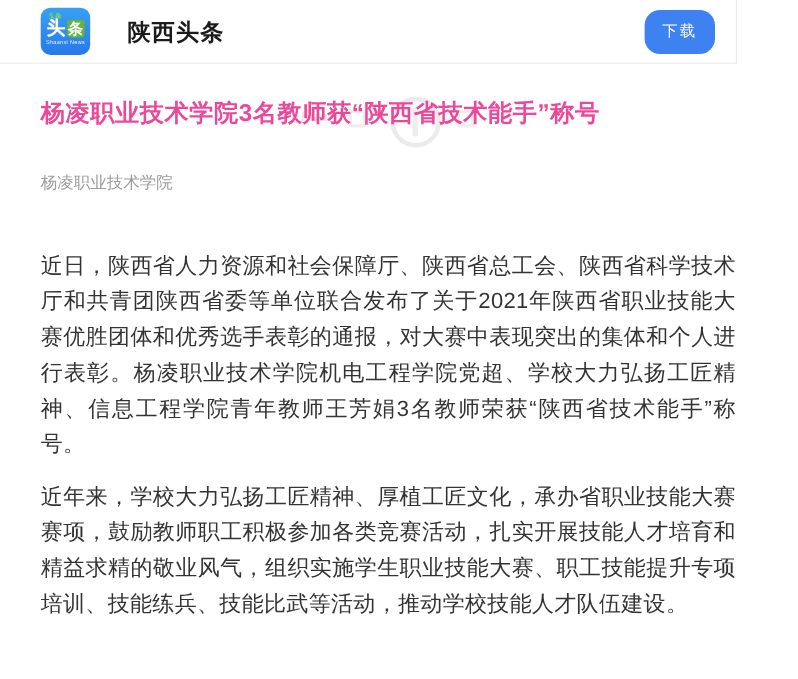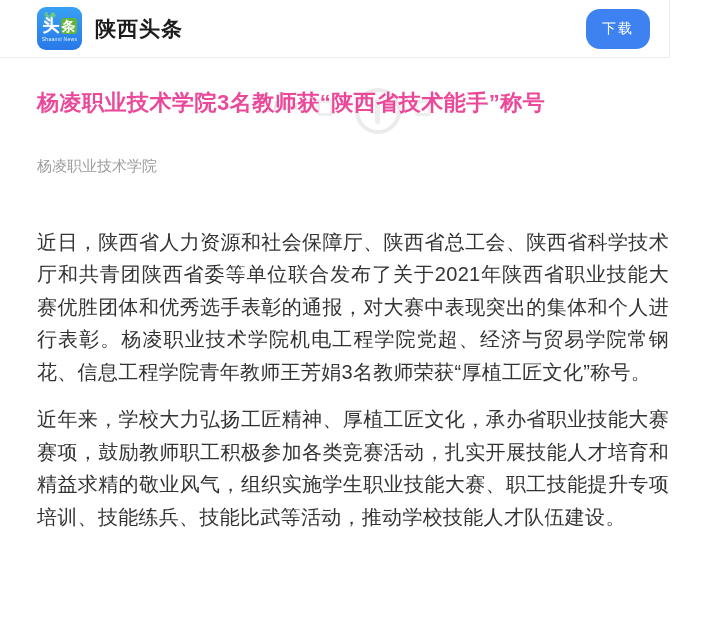--- a/index.html
+++ b/index.html
@@ -36,21 +36,21 @@
   }
   .logo-accent {
     position: absolute; top: 5px; left: 7px;
     color: #7ed957; font-size: 6px; font-weight: bold; line-height: 1;
   }
   .logo-sub {
     color: #eaf4ff; font-size: 5px; line-height: 1; margin-top: 3px;
     letter-spacing: .3px; white-space: nowrap;
   }
   .app-name {
-    margin-left: 13px; font-size: 21px; font-weight: bold; color: #1b1b1b;
+    margin-left: 34px; font-size: 21px; font-weight: bold; color: #1b1b1b;
     letter-spacing: 1px;
   }
   .download-btn {
     margin-left: auto;
     width: 64px; height: 40px;
     background: #3e82f2; color: #ffffff;
     border: none; border-radius: 14px;
     font-size: 14px; letter-spacing: 2px;
     font-family: "Liberation Sans", "DejaVu Sans", sans-serif;
     cursor: pointer; display: flex; align-items: center; justify-content: center;
@@ -123,15 +123,15 @@
     <span class="wm-stroke"></span>
     <span class="wm-block2"></span>
   </div>
 
   <h1 class="title">杨凌职业技术学院3名教师获“陕西省技术能手”称号</h1>
 
   <div class="byline">
     <span>杨凌职业技术学院</span>
   </div>
 
-  <p class="para">近日，陕西省人力资源和社会保障厅、陕西省总工会、陕西省科学技术厅和共青团陕西省委等单位联合发布了关于2021年陕西省职业技能大赛优胜团体和优秀选手表彰的通报，对大赛中表现突出的集体和个人进行表彰。杨凌职业技术学院机电工程学院党超、经济与贸易学院常钢花、信息工程学院青年教师王芳娟3名教师荣获“厚植工匠文化”称号。</p>
+  <p class="para">近日，陕西省人力资源和社会保障厅、陕西省总工会、陕西省科学技术厅和共青团陕西省委等单位联合发布了关于2021年陕西省职业技能大赛优胜团体和优秀选手表彰的通报，对大赛中表现突出的集体和个人进行表彰。杨凌职业技术学院机电工程学院党超、学校大力弘扬工匠精神、信息工程学院青年教师王芳娟3名教师荣获“陕西省技术能手”称号。</p>
   <p class="para">近年来，学校大力弘扬工匠精神、厚植工匠文化，承办省职业技能大赛赛项，鼓励教师职工积极参加各类竞赛活动，扎实开展技能人才培育和精益求精的敬业风气，组织实施学生职业技能大赛、职工技能提升专项培训、技能练兵、技能比武等活动，推动学校技能人才队伍建设。</p>
 </main>
 
 </body></html>

